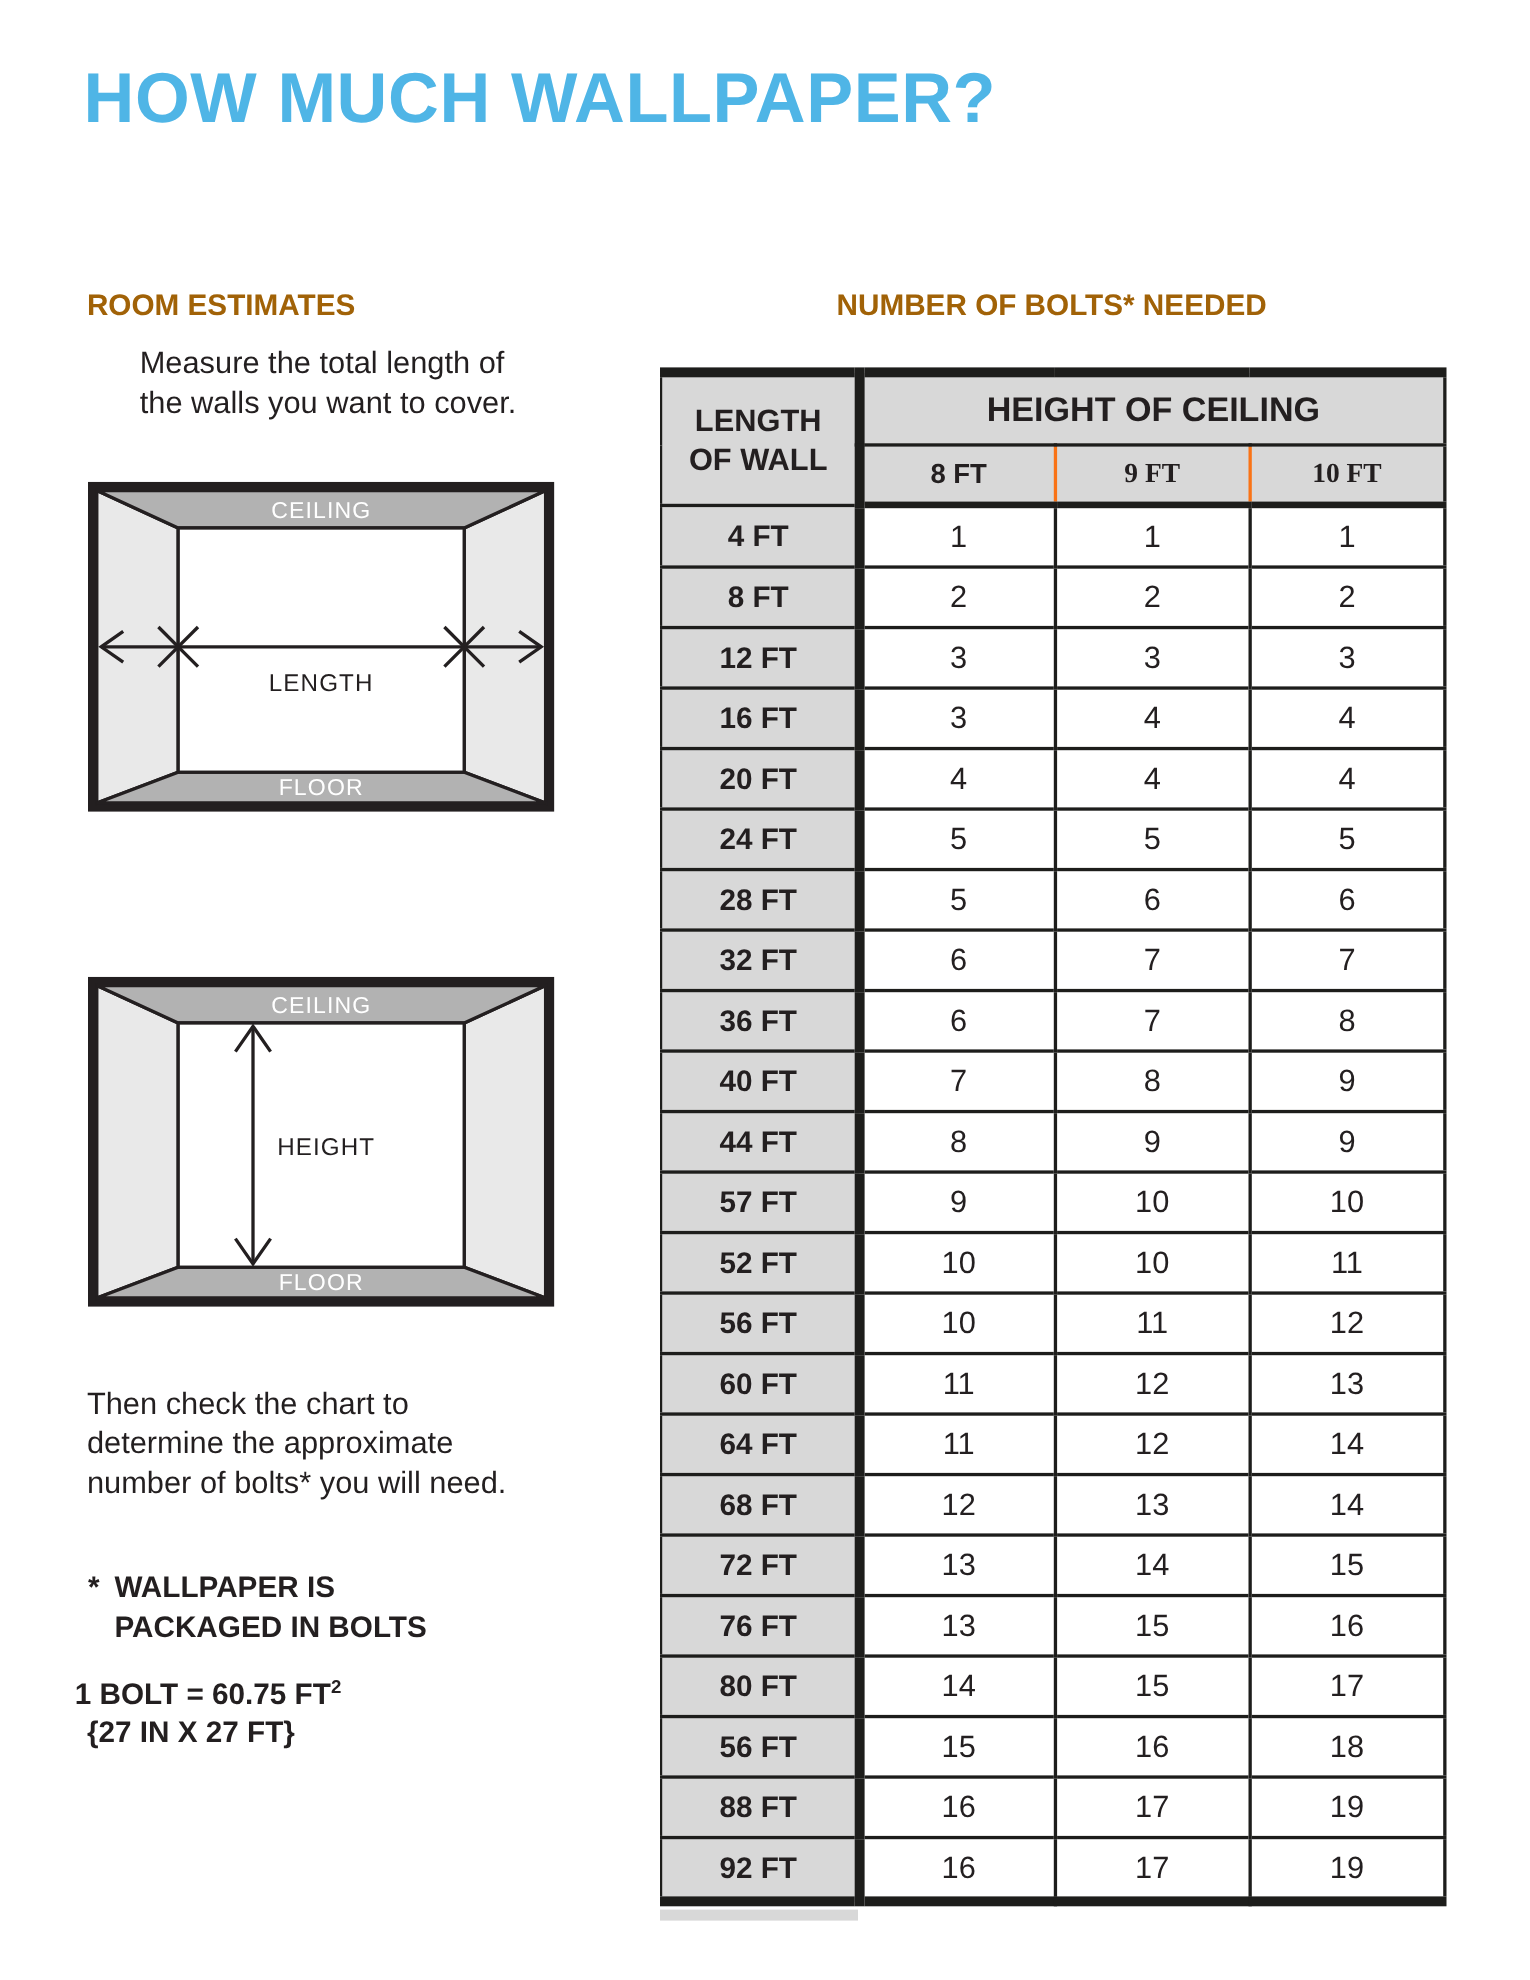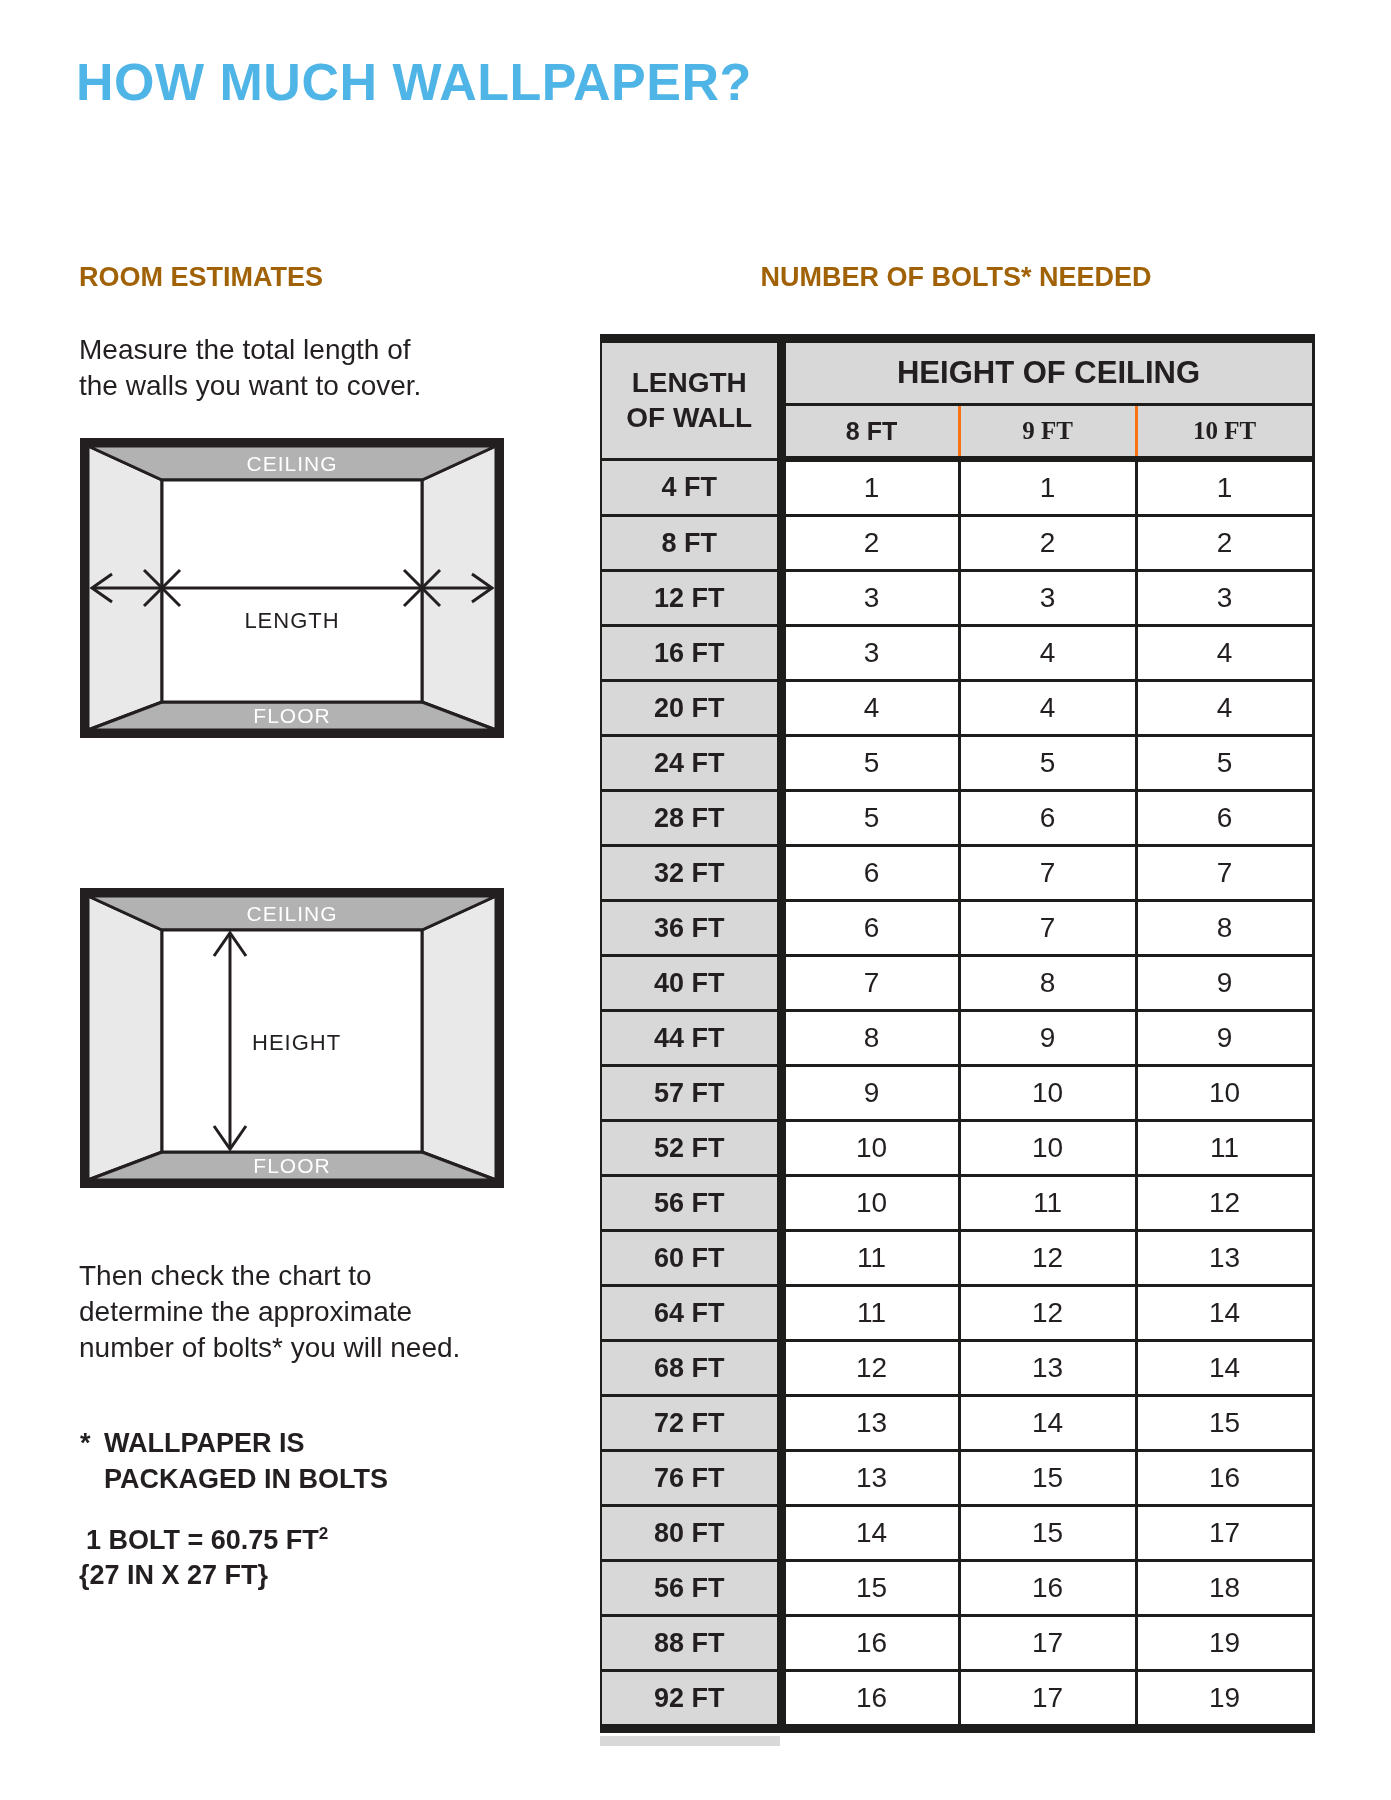--- a/index.html
+++ b/index.html
@@ -1,36 +1,36 @@
 <!DOCTYPE html>
 <html><head>
 <meta charset="utf-8">
 <style>
   html,body{margin:0;padding:0;background:#fff;}
   body{width:1391px;height:1800px;position:relative;overflow:hidden;
        font-family:"Liberation Sans","DejaVu Sans",sans-serif;color:#231F20;}
   .page{position:absolute;inset:0;background:#ffffff;}
-  .title{position:absolute;left:76px;top:52px;font-size:52px;font-weight:bold;
+  .title{position:absolute;left:76px;top:52px;font-size:64px;font-weight:bold;
          color:#4FB5E6;letter-spacing:0.5px;margin:0;}
   .sec-head{position:absolute;font-size:27px;font-weight:bold;color:#a16207;margin:0;}
   #room-head{left:79px;top:262px;}
   #table-head{left:600px;top:262px;width:712px;text-align:center;}
   .step{position:absolute;left:79px;font-size:28px;line-height:36px;margin:0;
         white-space:pre-line;color:#231F20;}
-  #step1{top:332px;}
+  #step1{top:312px;margin-left:48px;}
   #step2{top:770px;}
   #step3{top:1226px;margin-top:32px;}
   .diagram{position:absolute;left:80px;width:424px;height:300px;}
   #diagram1{top:438px;}
   #diagram2{top:888px;}
   .fn{position:absolute;font-weight:bold;font-size:27px;margin:0;color:#231F20;}
   #fn-star{left:80px;top:1428px;}
   #fn-line1{left:104px;top:1428px;}
   #fn-line2{left:104px;top:1464px;}
-  #fn-eq{left:86px;top:1524px;}
+  #fn-eq{left:68px;top:1524px;}
   #fn-eq sup{font-size:17px;}
   #fn-dim{left:79px;top:1560px;}
   table{position:absolute;left:600px;top:334px;width:712px;table-layout:fixed;
         border-collapse:collapse;
         border-top:9px solid #1D1D1B;border-bottom:9px solid #1D1D1B;
         border-left:2px solid #1D1D1B;border-right:3px solid #1D1D1B;}
   th,td{text-align:center;vertical-align:middle;color:#231F20;padding:0;}
   th.corner{background:#D8D8D8;border-right:9px solid #1D1D1B;
             font-size:28px;font-weight:bold;line-height:1.25;white-space:pre-line;}
   th.group{background:#D8D8D8;border-bottom:3px solid #1D1D1B;

